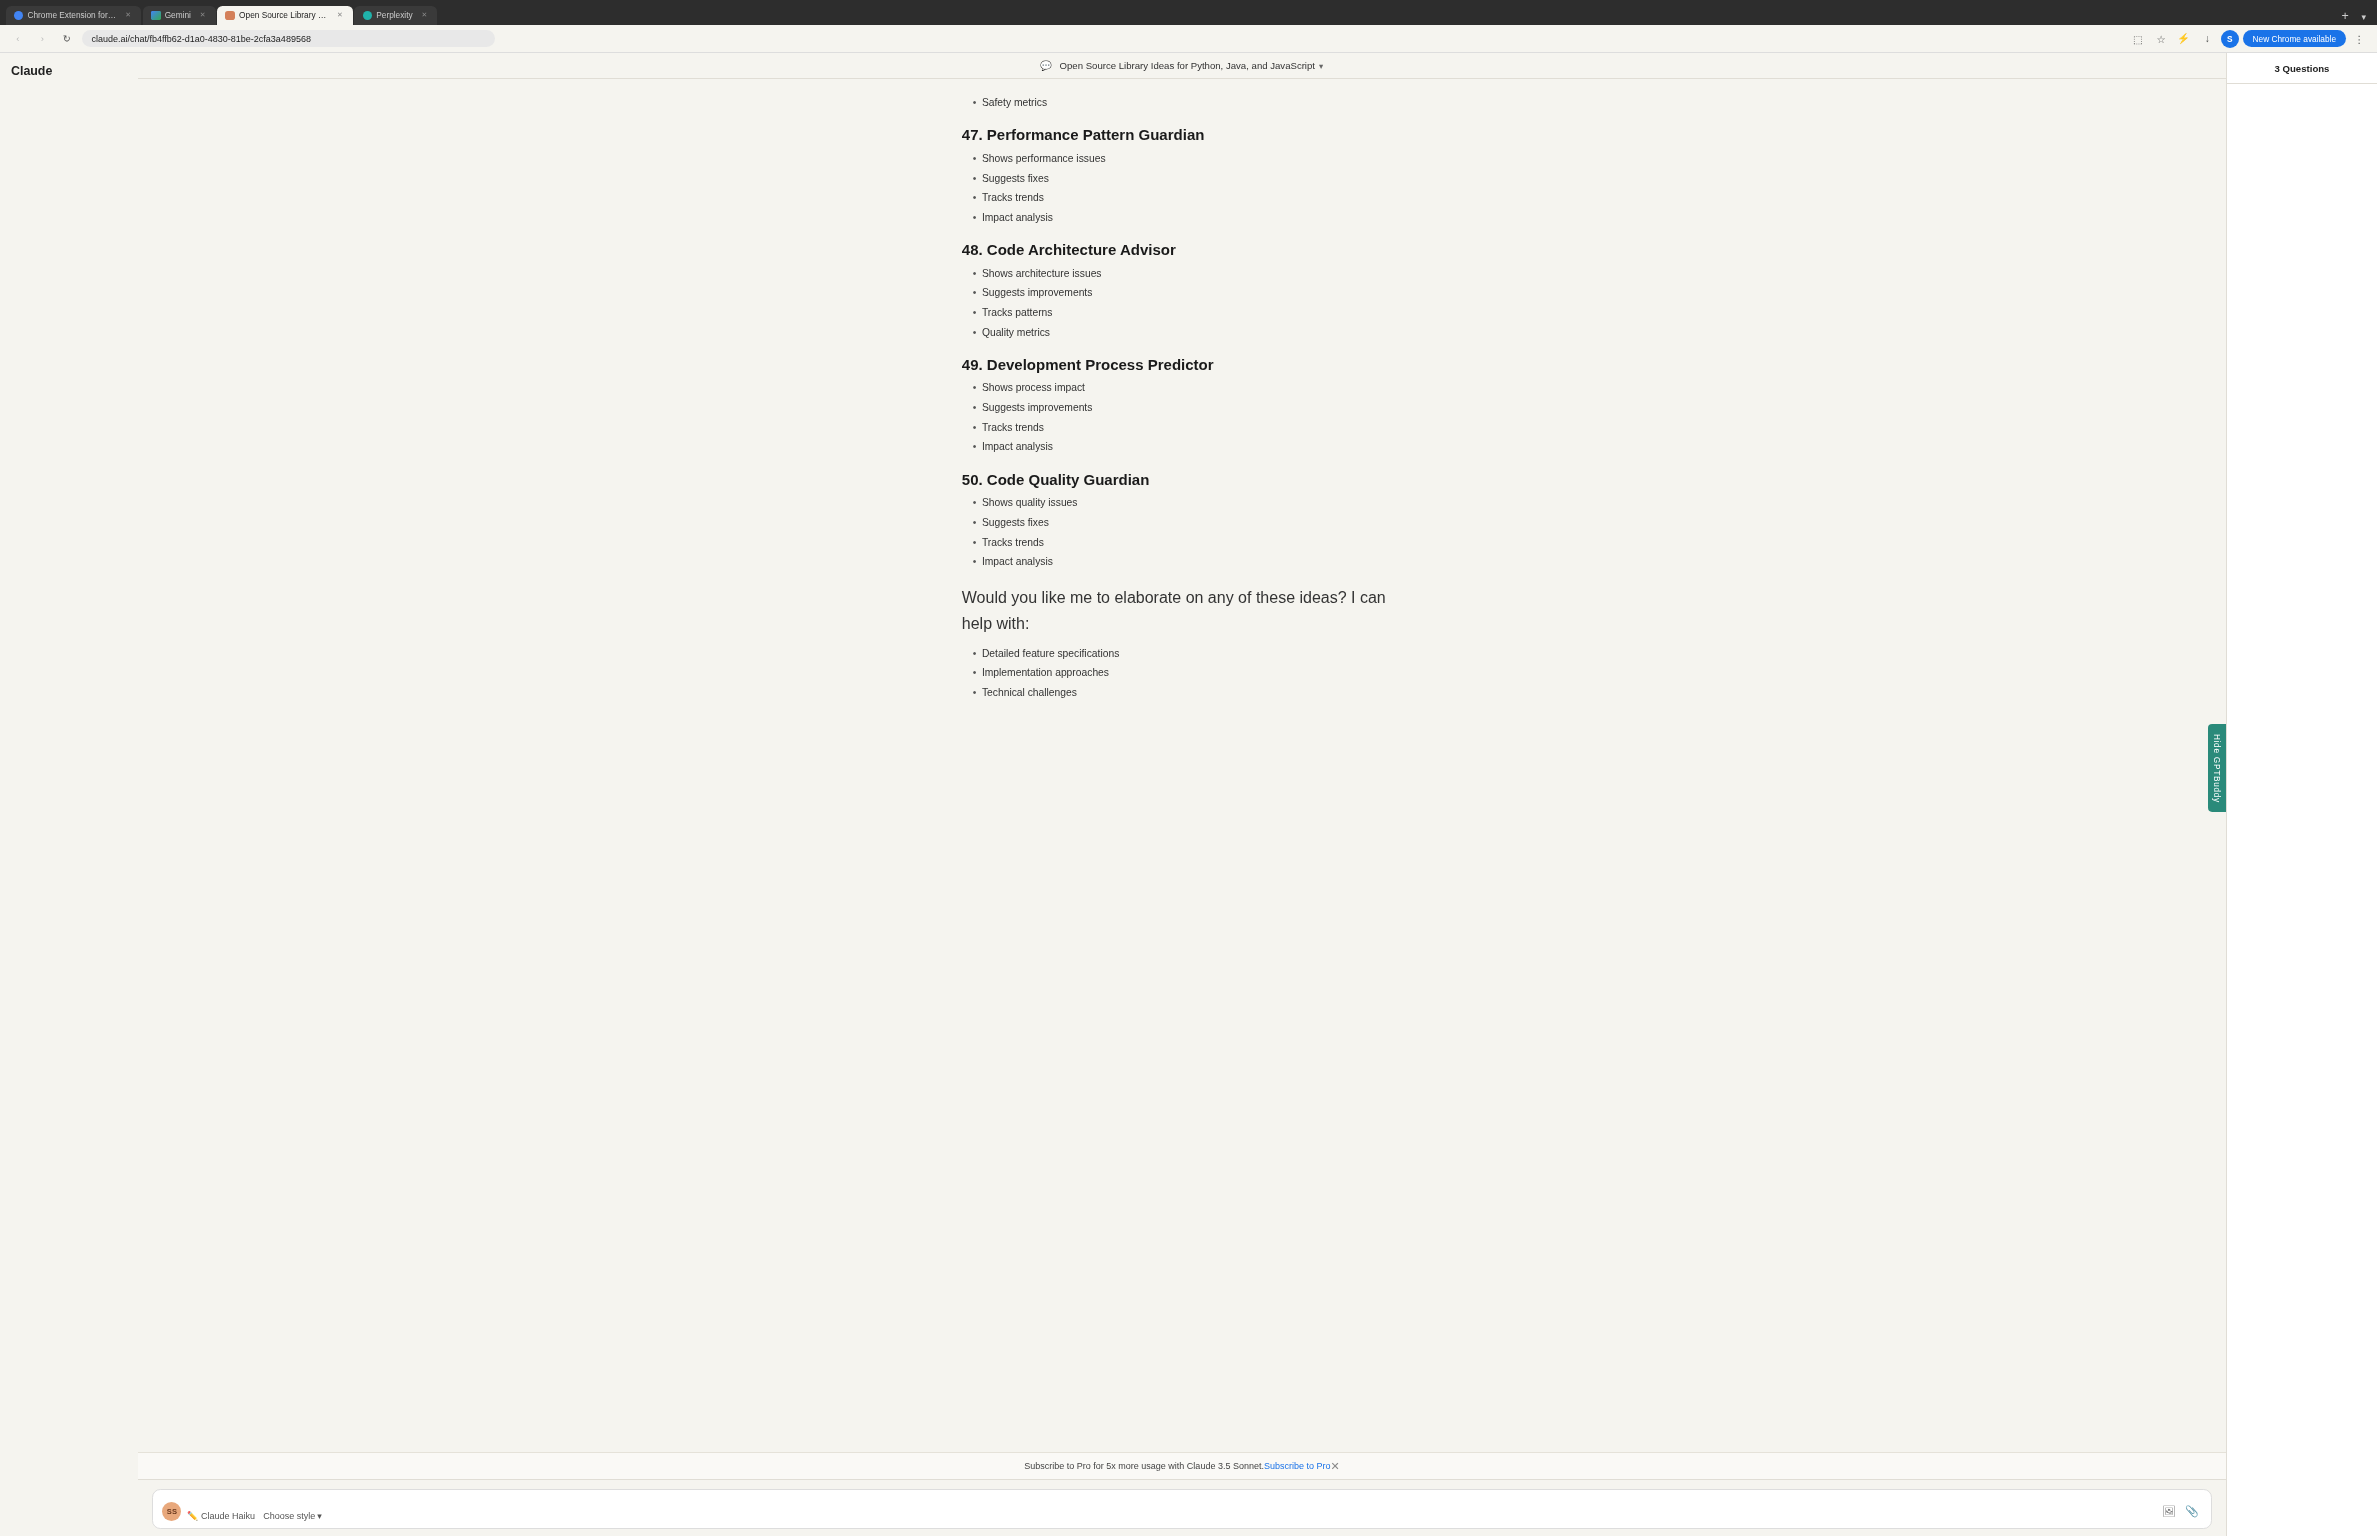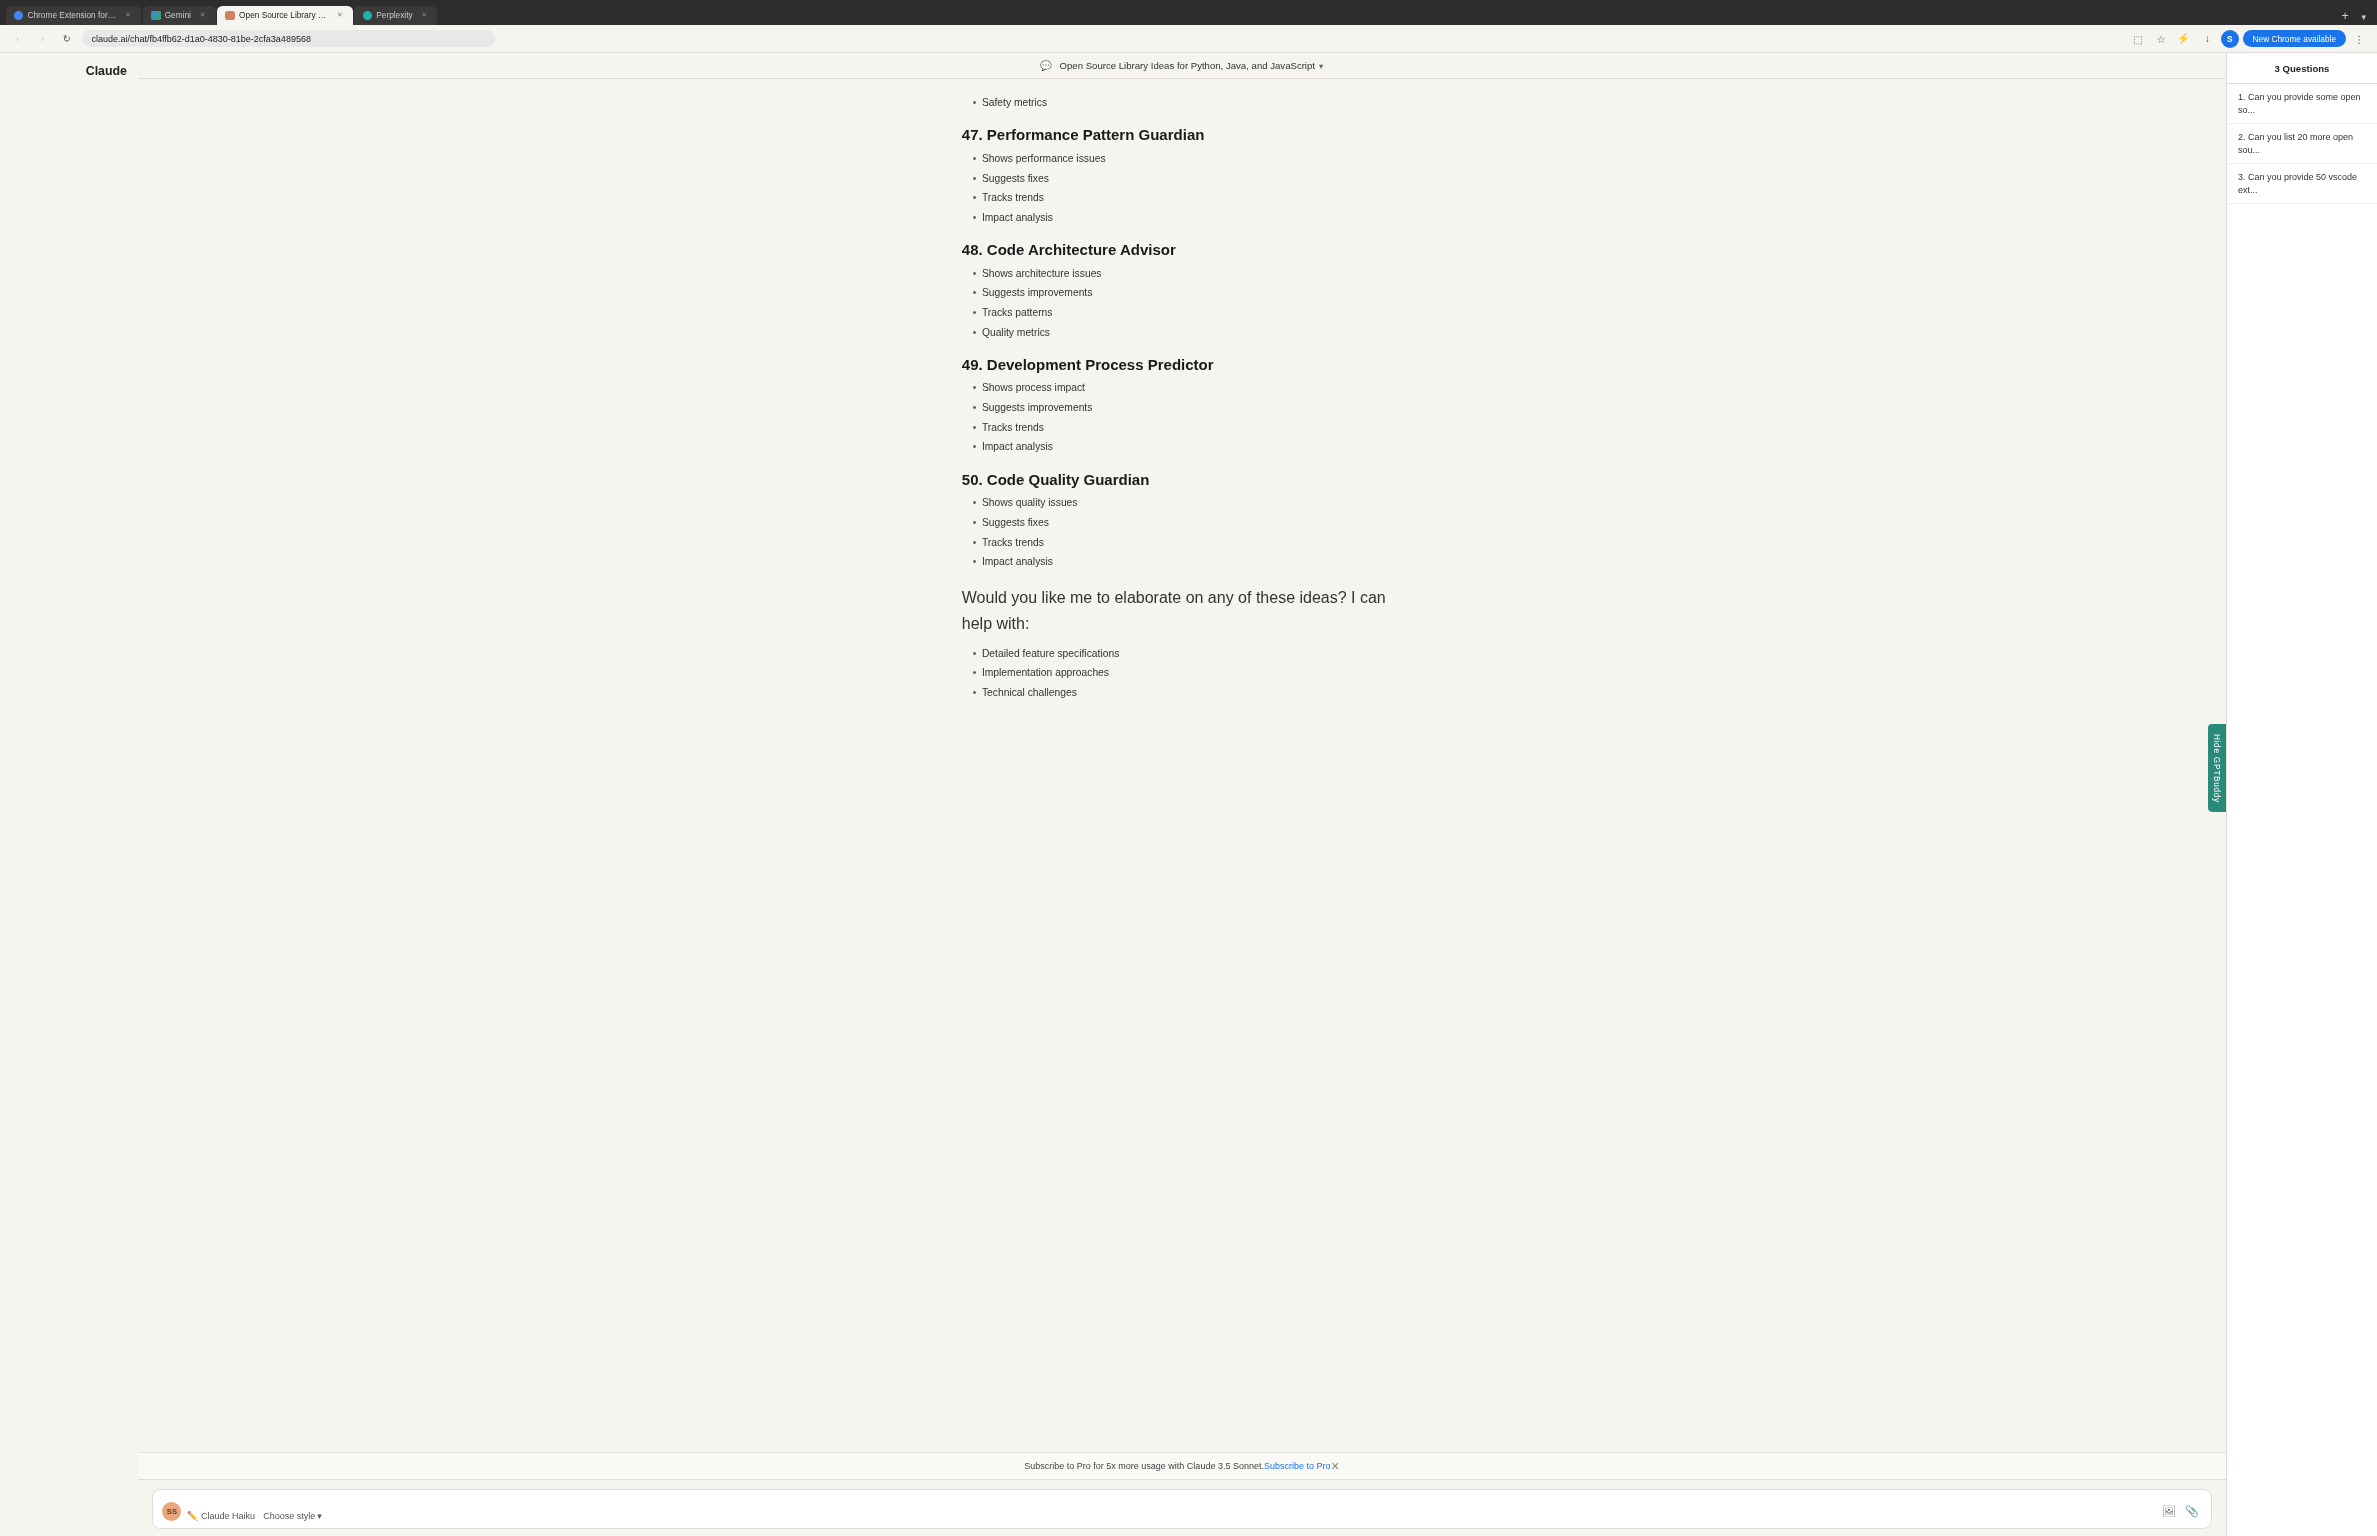--- a/index.html
+++ b/index.html
@@ -37,21 +37,21 @@
     .profile-circle { width: 18px; height: 18px; border-radius: 50%; background: #1a73e8; color: white; display: flex; align-items: center; justify-content: center; font-size: 8.3px; font-weight: 600; cursor: pointer; }
     .new-chrome-btn {
       background: #1a73e8; color: white; border: none; border-radius: 11px;
       padding: 3.4px 9.6px; font-size: 8.3px; cursor: pointer; white-space: nowrap;
     }
 
     
     .page { display: flex; height: calc(100vh - 52px); overflow: hidden; }
 
     
-    .left-sidebar { width: 138px; flex-shrink: 0; background: #f5f4ef; padding: 8.3px 5.5px; display: flex; flex-direction: column; gap: 5.5px; text-align: right; }
+    .left-sidebar { width: 138px; flex-shrink: 0; background: #f5f4ef; padding: 8.3px 5.5px; display: flex; flex-direction: column; gap: 5.5px; }
     .claude-logo { font-size: 12.4px; font-weight: 600; color: #222; padding: 2.8px 5.5px; }
 
     
     .main-content { flex: 1; overflow-y: auto; background: #f5f4ef; padding: 0; display: flex; flex-direction: column; }
     .chat-header {
       display: flex; align-items: center; justify-content: center;
       padding: 6.9px 13.8px; border-bottom: 0.7px solid #e0ddd5;
       background: #f5f4ef; position: sticky; top: 0; z-index: 10;
     }
     .chat-title { font-size: 9.6px; color: #333; display: flex; align-items: center; gap: 4.1px; cursor: pointer; }
@@ -298,23 +298,18 @@
             <div class="action-icon-btn">📎</div>
           </div>
         </div>
       </div>
     </div>
 
   </div>
 
   <div class="right-sidebar">
     <div class="right-sidebar-header">3 Questions</div>
-    <div id="questions-container">
-        <div class="question-item">1. Can you provide some open so...</div>
-        <div class="question-item">2. Can you list 20 more open sou...</div>
-        <div class="question-item">3. Can you provide 50 vscode ext...</div>
-      </div>
   </div>
 
 </div>
 
 <div class="gptbuddy-tab">Hide GPTBuddy</div>
 
 
 </body></html>

